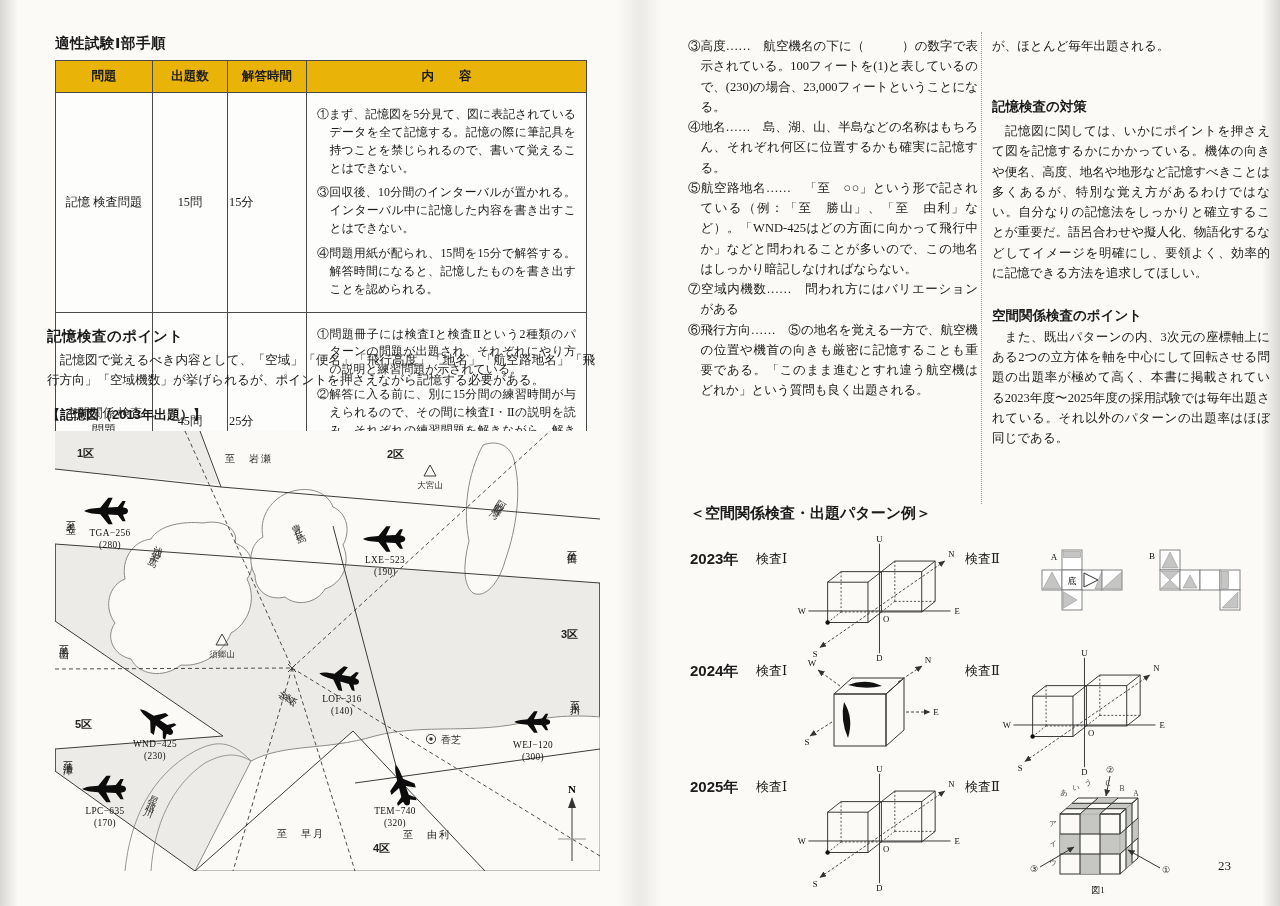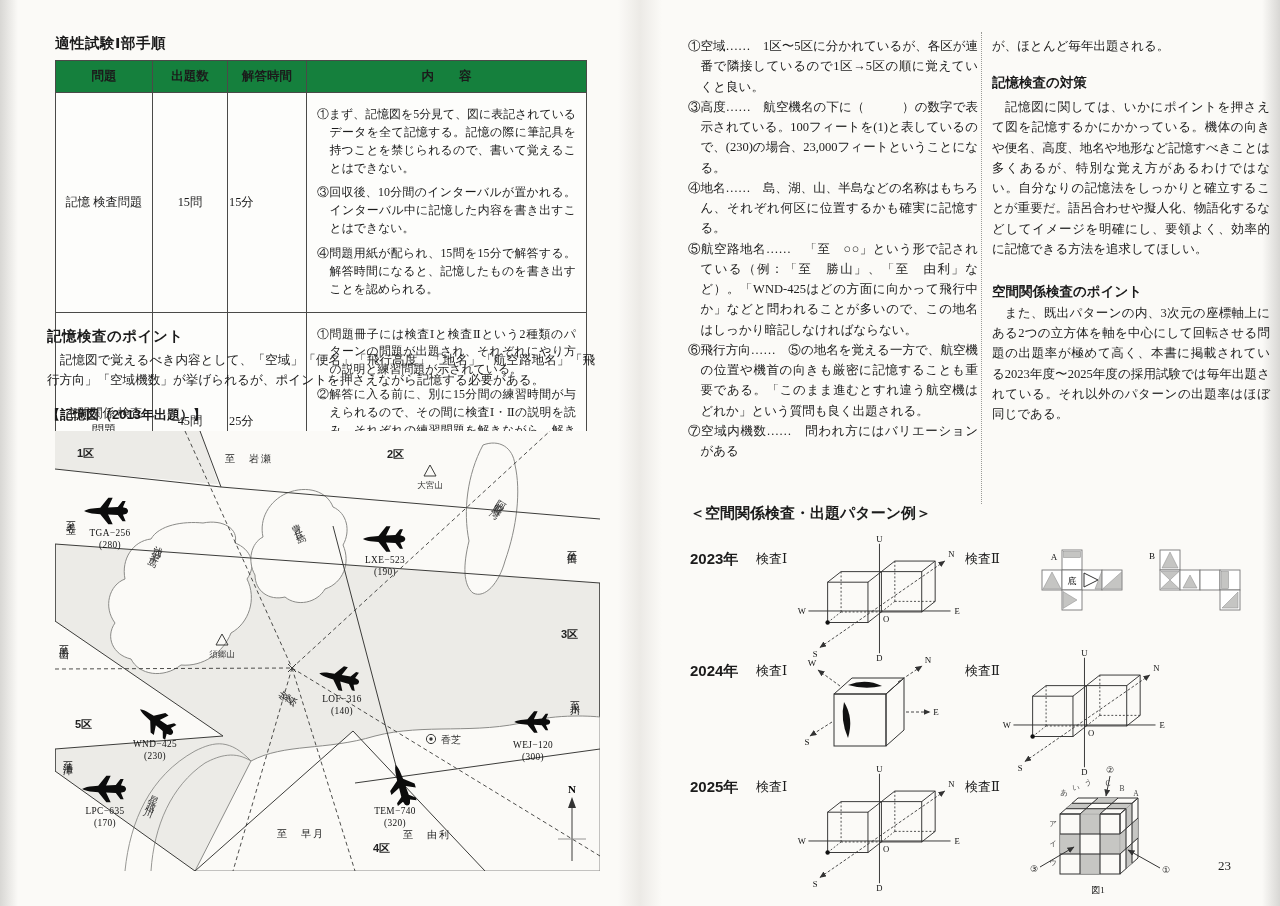--- a/index.html
+++ b/index.html
@@ -8,21 +8,21 @@
     background:linear-gradient(90deg,#d8d7d4 0,#fbfaf7 18px,#fbfaf7 618px,#eceae6 640px,#fbfaf7 662px,#fbfaf7 1262px,#d8d7d4 100%);
     font-family:"Liberation Serif","DejaVu Serif",serif;color:#1b1b1b;
   }
   .abs{position:absolute;}
   .gothic{font-family:"Liberation Sans","DejaVu Sans",sans-serif;font-weight:bold;}
   .h-main{font-size:14.5px;letter-spacing:.5px;}
   .body-txt{font-size:12.6px;line-height:1.62;text-align:justify;}
   
   table.proc{border-collapse:collapse;width:532px;background:#fdfdfb;}
   table.proc th,table.proc td{border:1px solid #4a4a48;vertical-align:middle;}
-  table.proc th{font-family:"Liberation Sans","DejaVu Sans",sans-serif;font-weight:bold;font-size:12.5px;padding:7px 4px;background:#15803d;}
+  table.proc th{font-family:"Liberation Sans","DejaVu Sans",sans-serif;font-weight:bold;font-size:12.5px;padding:7px 4px;background:#eab308;}
   td.c-label{width:88px;text-align:center;font-size:12.3px;padding:4px;}
   td.c-num{width:72px;text-align:center;font-size:12.3px;}
   td.c-time{width:76px;text-align:left;font-size:12.3px;}
   td.c-content{padding:6px 10px;}
   td.c-content p{margin:7px 0;font-size:11.9px;line-height:1.5;padding-left:1.05em;text-indent:-1.05em;text-align:justify;}
   
   .col{width:290px;font-size:12.5px;line-height:1.62;text-align:justify;}
   .col p.item{margin:0;padding-left:1em;text-indent:-1em;}
   .col2 p{margin:0;}
   .col2 h4{font-family:"Liberation Sans","DejaVu Sans",sans-serif;font-weight:bold;font-size:13.5px;margin:0;}
@@ -250,33 +250,32 @@
     <text x="517" y="362" text-anchor="middle" font-size="11" font-weight="bold">N</text>
     <line class="sline" x1="517" y1="370" x2="517" y2="430"></line>
     <path d="M517,366 L513,377 L521,377 Z" fill="#333"></path>
     <line class="thin" x1="503" y1="408" x2="531" y2="408"></line>
   </g>
 </svg>
 
 <div class="abs pagenum" style="left:36px;top:858px;margin-top:48px;">22</div>
 
 <div class="abs col" style="left:688px;top:36px;">
-  <p class="item">①空域……　1区〜5区に分かれているが、各区が連番で隣接しているので1区→5区の順に覚えていくと良い。</p>
   <p class="item">③高度……　航空機名の下に（　　　）の数字で表示されている。100フィートを(1)と表しているので、(230)の場合、23,000フィートということになる。</p>
   <p class="item">④地名……　島、湖、山、半島などの名称はもちろん、それぞれ何区に位置するかも確実に記憶する。</p>
   <p class="item">⑤航空路地名……　「至　○○」という形で記されている（例：「至　勝山」、「至　由利」など）。「WND-425はどの方面に向かって飛行中か」などと問われることが多いので、この地名はしっかり暗記しなければならない。</p>
+  <p class="item">⑦空域内機数……　問われ方にはバリエーションがある</p>
   <p class="item">⑥飛行方向……　⑤の地名を覚える一方で、航空機の位置や機首の向きも厳密に記憶することも重要である。「このまま進むとすれ違う航空機はどれか」という質問も良く出題される。</p>
-  <p class="item">⑦空域内機数……　問われ方にはバリエーションがある</p>
 </div>
 
 <div class="abs divider" style="left:981px;top:32px;height:472px;"></div>
 
 <div class="abs col col2" style="left:992px;top:36px;width:278px;">
   <p>が、ほとんど毎年出題される。</p>
-  <h4 style="margin-top:16px;">記憶検査の対策</h4>
+  <h4 style="margin-top:40px;">記憶検査の対策</h4>
   <p style="margin-top:3px;">　記憶図に関しては、いかにポイントを押さえて図を記憶するかにかかっている。機体の向きや便名、高度、地名や地形など記憶すべきことは多くあるが、特別な覚え方があるわけではない。自分なりの記憶法をしっかりと確立することが重要だ。語呂合わせや擬人化、物語化するなどしてイメージを明確にし、要領よく、効率的に記憶できる方法を追求してほしい。</p>
   <h4 style="margin-top:22px;">空間関係検査のポイント</h4>
   <p>　また、既出パターンの内、3次元の座標軸上にある2つの立方体を軸を中心にして回転させる問題の出題率が極めて高く、本書に掲載されている2023年度〜2025年度の採用試験では毎年出題されている。それ以外のパターンの出題率はほぼ同じである。</p>
 </div>
 
 <div class="abs gothic" style="left:690px;top:504px;font-size:15px;">＜空間関係検査・出題パターン例＞</div>
 
 <div class="abs pat-year" style="left:690px;top:550px;">2023年</div>
 <div class="abs pat-kensa" style="left:756px;top:550px;">検査Ⅰ</div>
 <svg class="abs" viewBox="0 0 175 130" style="left:795px;top:536px;width:168px;height:125px;">

